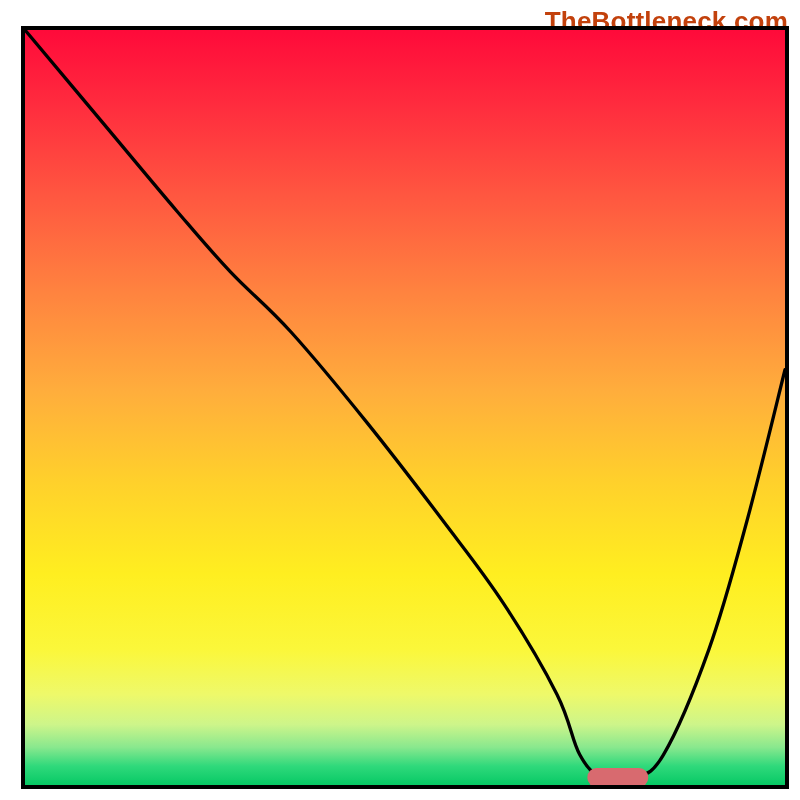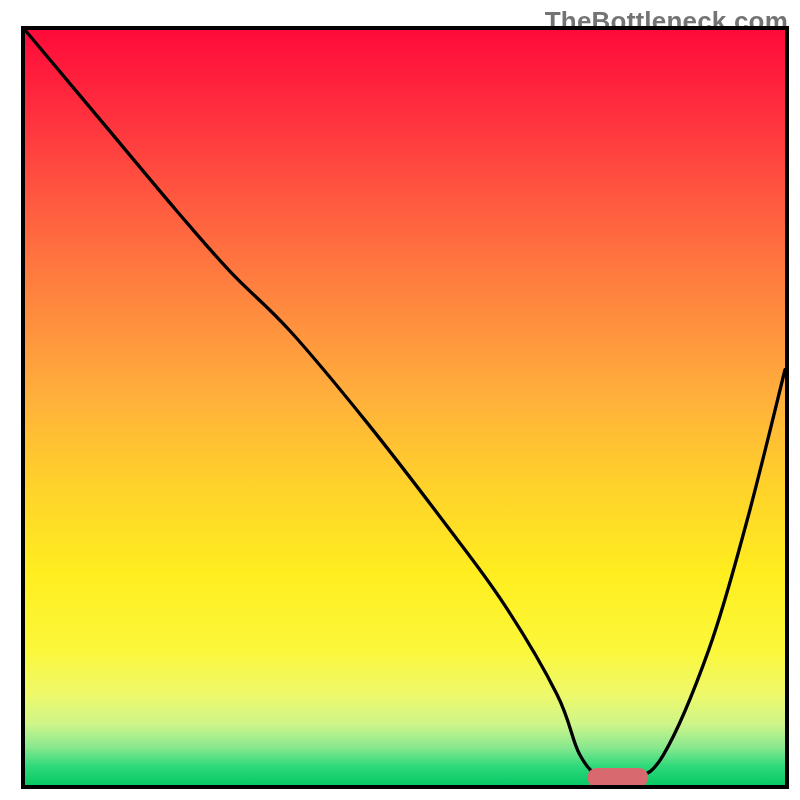--- a/index.html
+++ b/index.html
@@ -14,21 +14,21 @@
     position: relative;
     width: 800px;
     height: 800px;
   }
   .watermark {
     position: absolute;
     top: 6px;
     right: 12px;
     font-size: 26px;
     font-weight: 600;
-    color: #737373;
+    color: #c2410c;
     letter-spacing: 0.2px;
   }
   svg {
     position: absolute;
     top: 0;
     left: 0;
   }
 </style>
 </head>
 <body>

